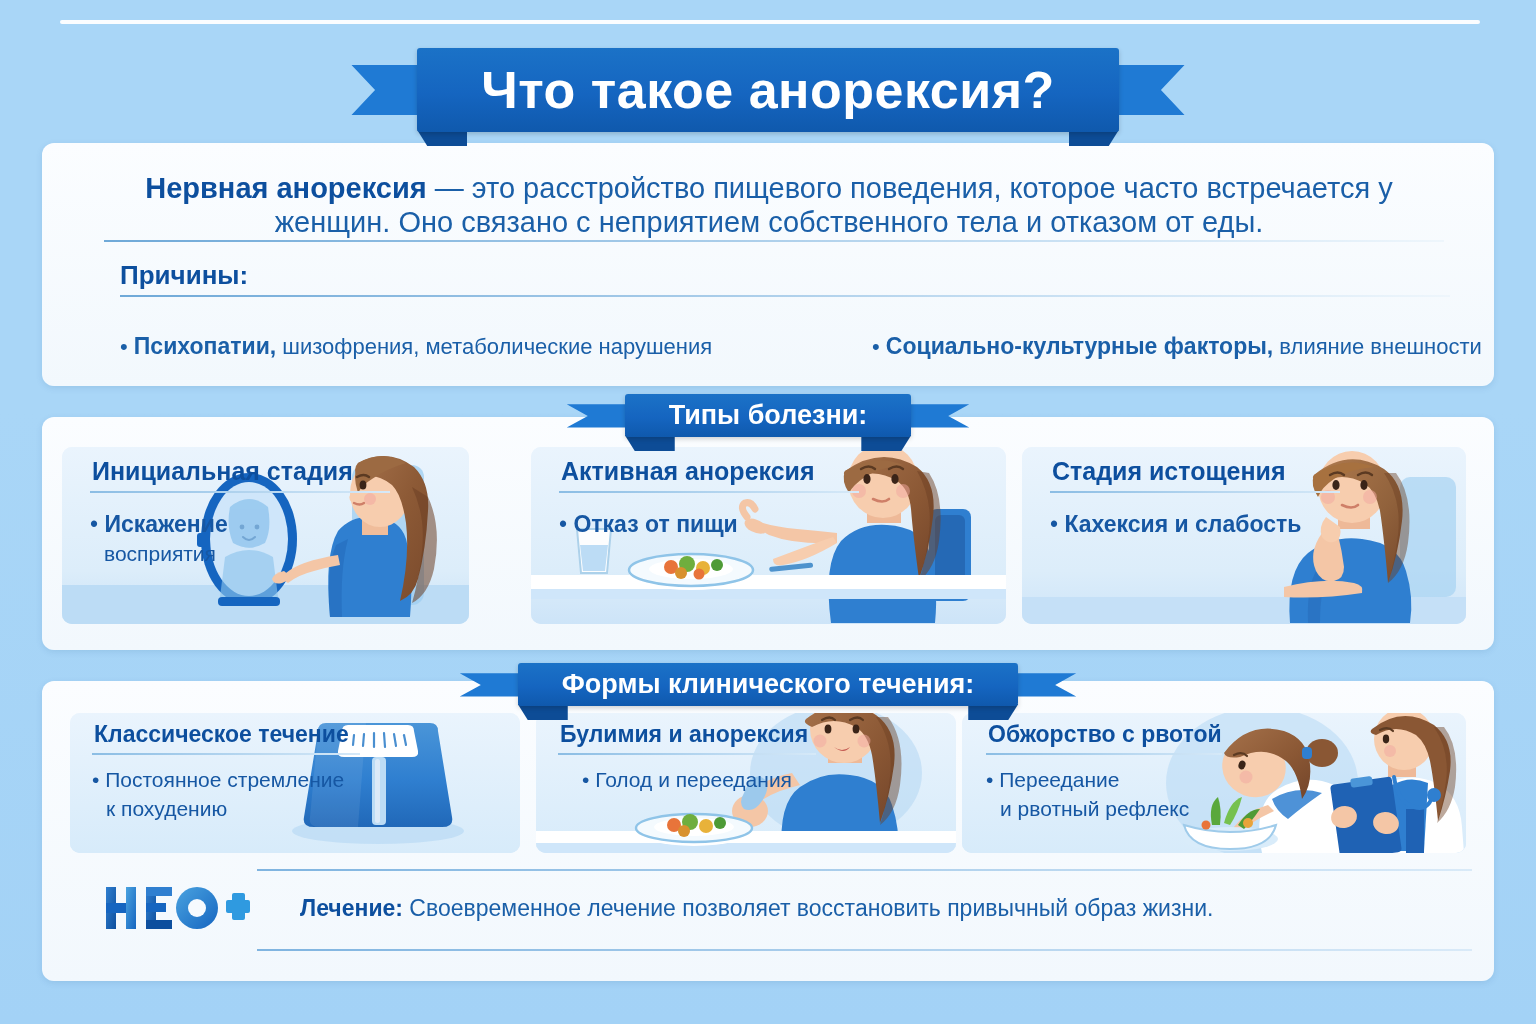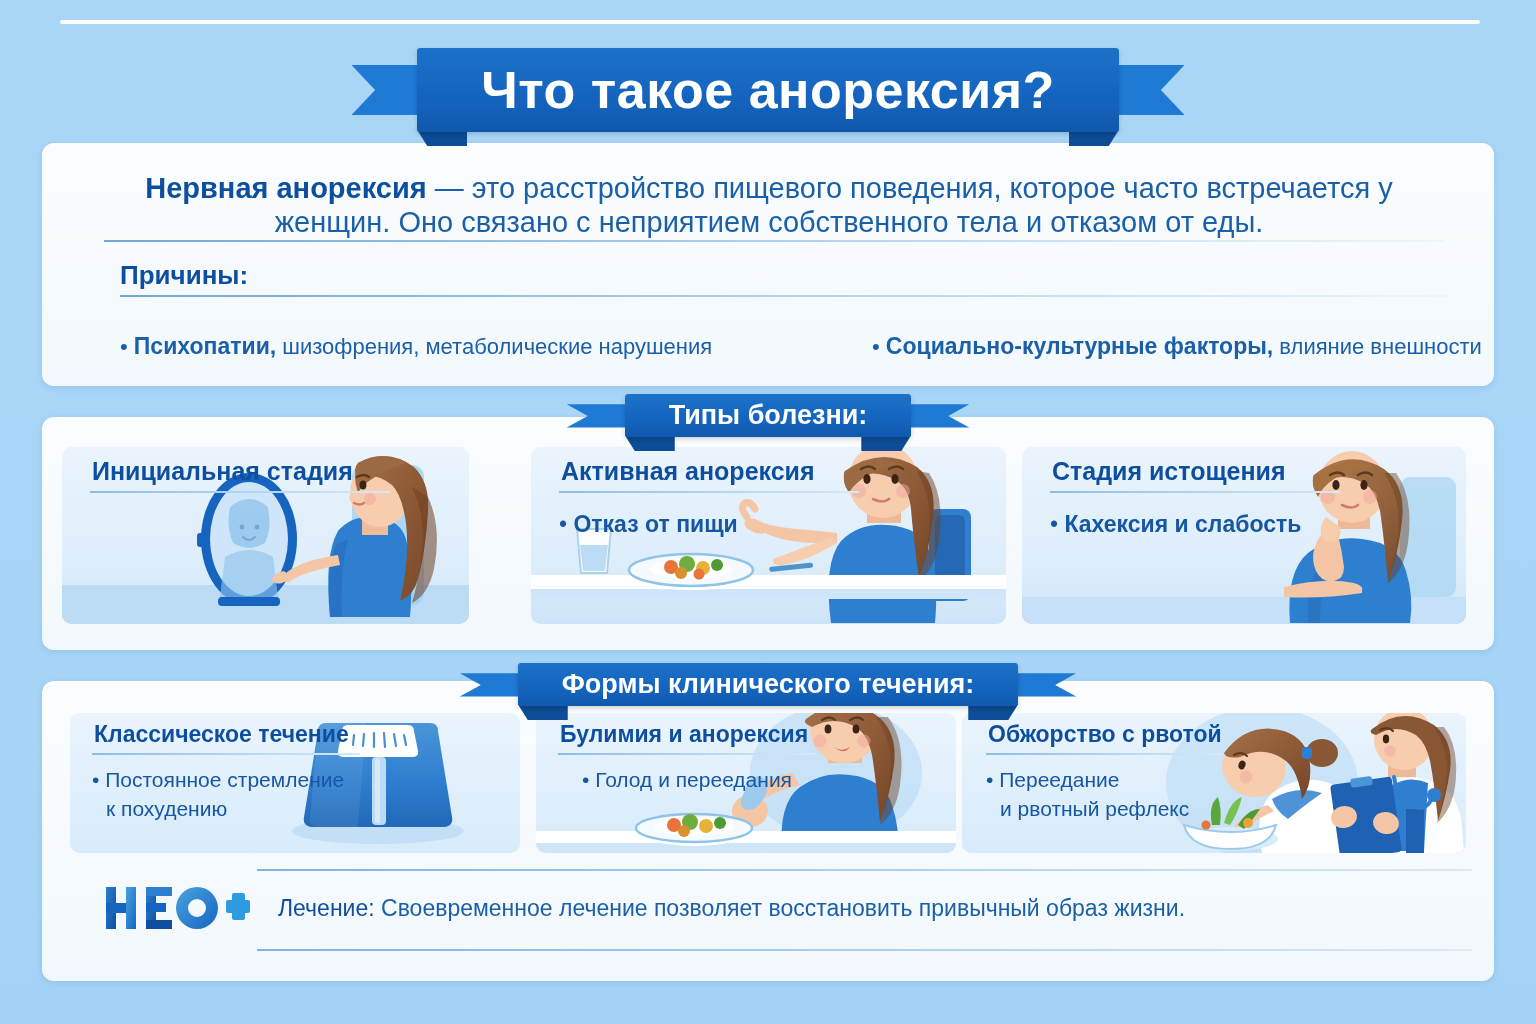--- a/index.html
+++ b/index.html
@@ -90,21 +90,21 @@
   .card-bullet { position:absolute; color:#1657a3; white-space:nowrap; }
   .card-bullet .b1 { font-weight:bold; }
   .card-bullet .b2 { display:block; font-weight:normal; }
   .footer-rule { position:absolute; left:215px; width:1215px; height:2px;
       background:linear-gradient(90deg,#7fb4e0,#d9eaf8); }
   .logo { position:absolute; left:62px; top:18px; display:flex; align-items:center; }
   .treat-text {
     position:absolute; left:236px; top:24px;
     font-size:23px; color:#1a5fa8; white-space:nowrap;
   }
-  .treat-text b { color:#0d4f9e; font-weight:normal; }
+  .treat-text b { color:#0d4f9e; font-weight:bold;margin-left:22px; }
 
   svg { display:block; }
 </style>
 </head>
 <body>
 
 <div class="top-rule"></div>
 
 <div class="ribbon-wrap" id="title-ribbon">
   <div class="ribbon">
@@ -197,20 +197,24 @@
         <path d="M296 16 q24 -14 48 0 q-20 6 -34 16 q-10 6 -14 14 q-6 -18 0 -30 z" fill="#9c6a42"></path>
 
         <ellipse cx="301" cy="38" rx="3.4" ry="4.6" fill="#3a2418"></ellipse>
         <path d="M295 30 q7 -4 12 0" stroke="#5b3a22" stroke-width="2.4" fill="none" stroke-linecap="round"></path>
         <path d="M292 56 q6 3 10 0" stroke="#cf7f68" stroke-width="2.4" fill="none" stroke-linecap="round"></path>
         <circle cx="308" cy="52" r="6" fill="#f2a7a0" opacity=".55"></circle>
       </g>
     </svg>
     <div class="card-title" style="left:30px; top:10px; font-size:25px;">Инициальная стадия</div>
     <div class="card-rule" style="left:28px; top:44px; width:300px;"></div>
+    <div class="card-bullet" style="left:28px; top:62px; font-size:23px; line-height:30px;">
+      <span>• </span><span class="b1">Искажение</span>
+      <span class="b2" style="padding-left:14px; font-size:21px;">восприятия</span>
+    </div>
   </div>
 
   <div class="inner-card" style="left:489px; top:30px; width:475px; height:177px;">
     <svg width="475" height="177" viewBox="0 0 475 177">
       <defs>
         <linearGradient id="bg2" x1="0" y1="0" x2="0" y2="1">
           <stop offset="0%" stop-color="#eaf4fd"></stop>
             <stop offset="70%" stop-color="#dcedfa"></stop>
             <stop offset="100%" stop-color="#cde4f8"></stop>
         </linearGradient>

